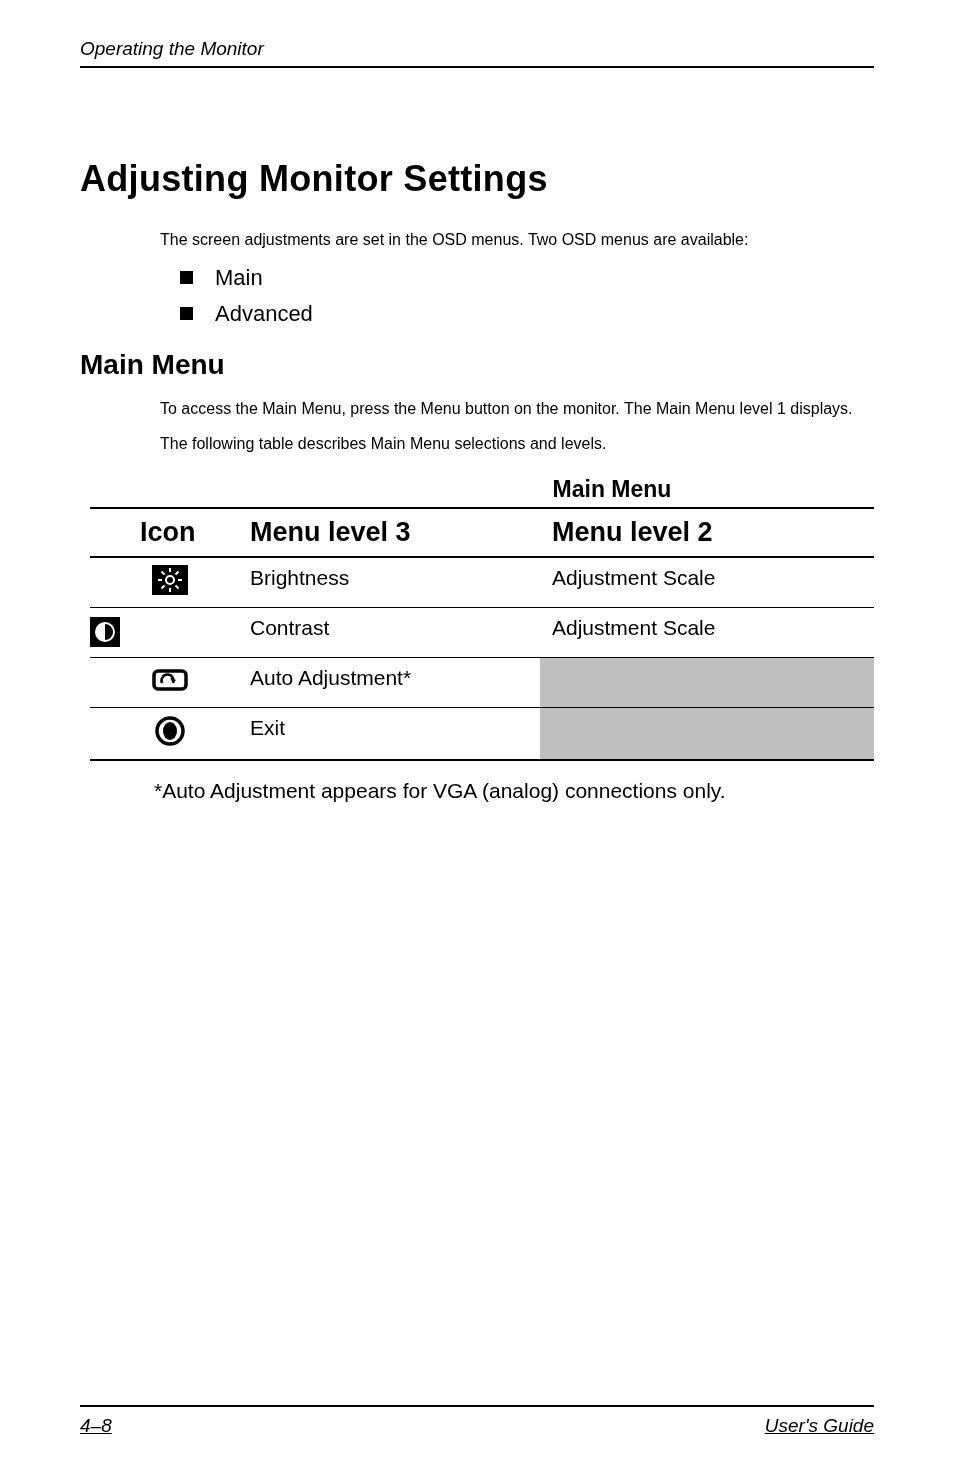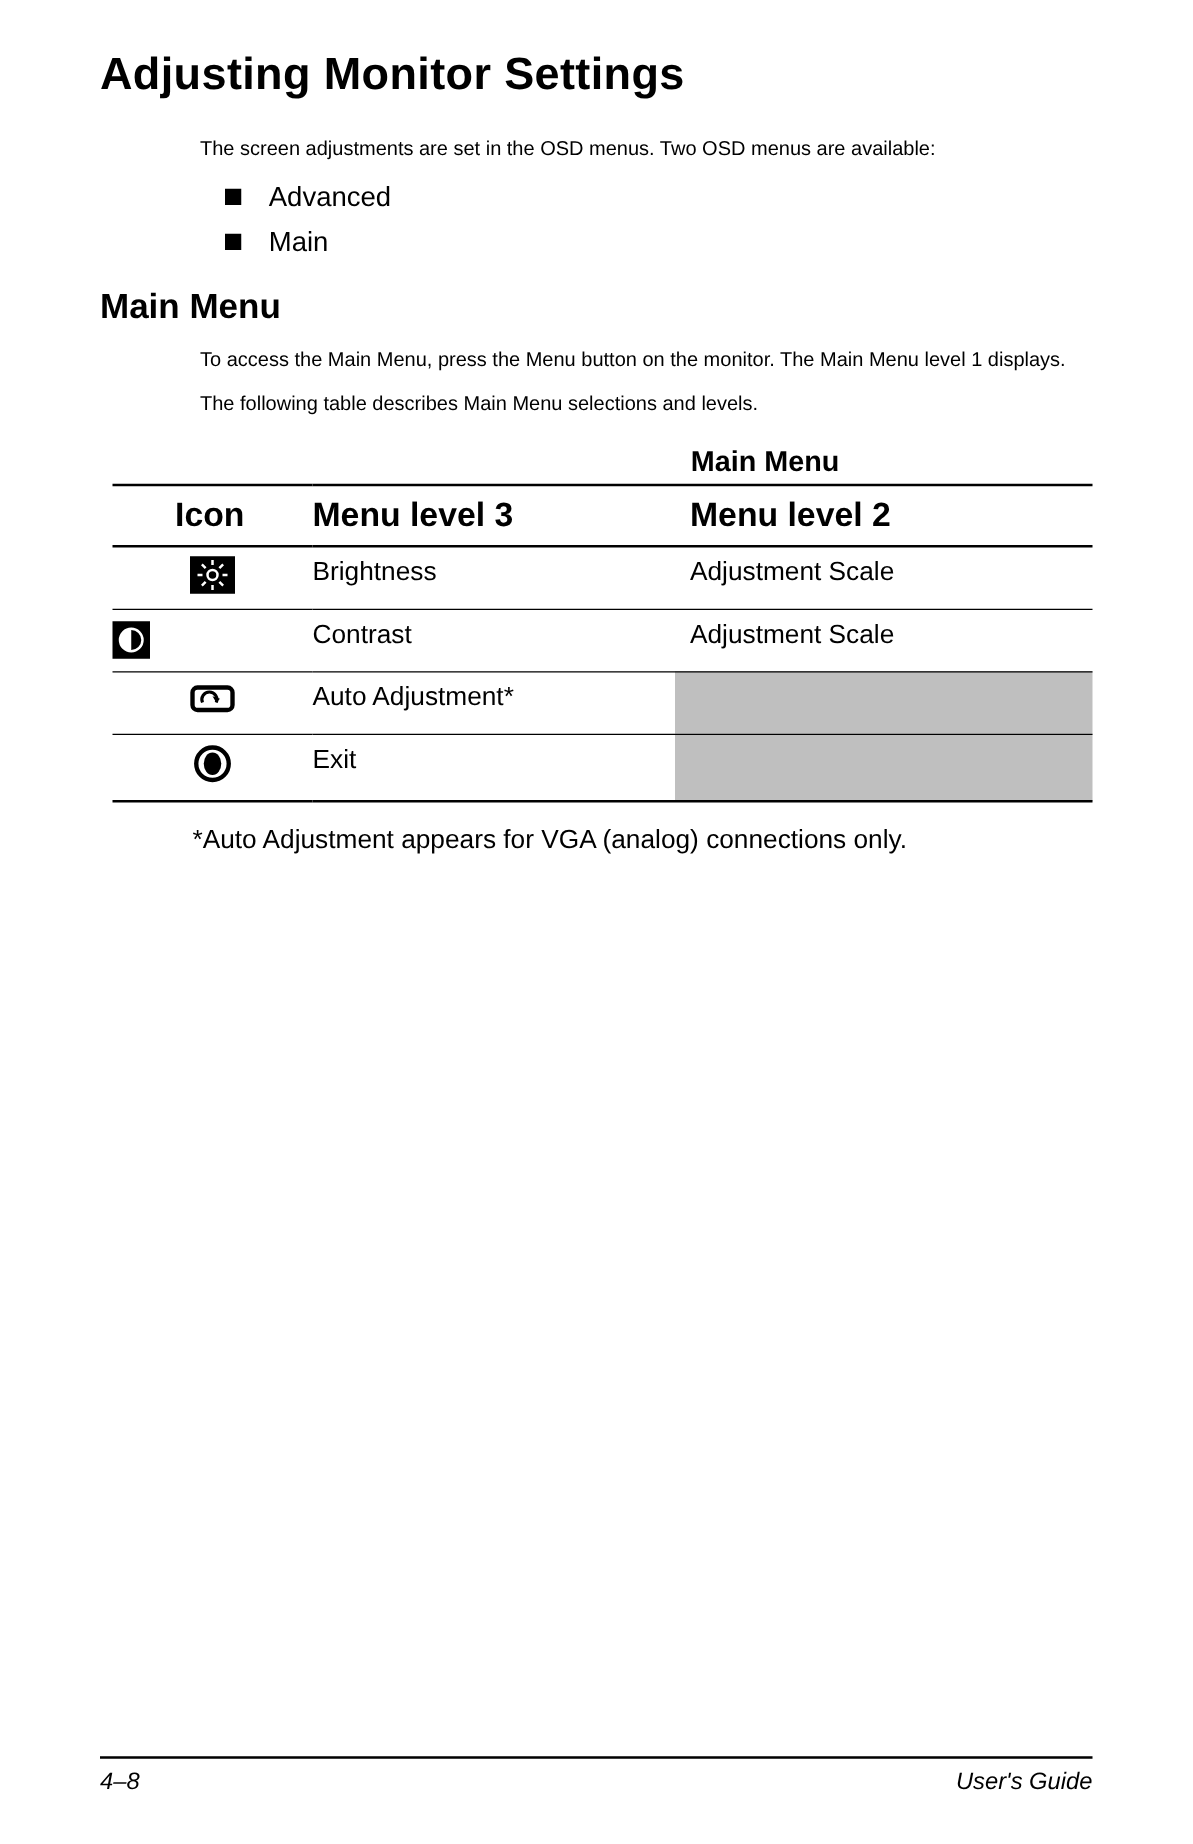--- a/index.html
+++ b/index.html
@@ -127,20 +127,21 @@
       position: absolute;
       bottom: 38px;
       left: 80px;
       right: 80px;
       border-top: 2px solid #000;
       padding-top: 8px;
       display: flex;
       justify-content: space-between;
       font-style: italic;
       font-size: 19px;
+      text-decoration: underline;
     }
     
     .icon-box {
       display: inline-block;
       position: relative;
     }
     .brightness-icon {
       width: 36px;
       height: 30px;
       background: #000;
@@ -173,33 +174,34 @@
     .exit-icon {
       display: inline-flex;
       align-items: center;
       justify-content: center;
     }
   </style>
 </head>
 <body>
 
 <div class="page">
+  <div class="running-header">Operating the Monitor</div>
 
   <h1 class="h1">Adjusting Monitor Settings</h1>
 
   <p class="body-text">The screen adjustments are set in the OSD menus. Two OSD menus are available:</p>
 
   <div class="bullet-list">
     <div class="bullet-item">
       <span class="bullet-square"></span>
-      <span>Advanced</span>
+      <span>Main</span>
     </div>
     <div class="bullet-item">
       <span class="bullet-square"></span>
-      <span>Main</span>
+      <span>Advanced</span>
     </div>
   </div>
 
   <h2 class="h2">Main Menu</h2>
 
   <p class="body-text">To access the Main Menu, press the Menu button on the monitor. The Main Menu level 1 displays.</p>
   <p class="body-text">The following table describes Main Menu selections and levels.</p>
 
   <div class="table-wrap">
     <div class="table-title">Main Menu</div>

